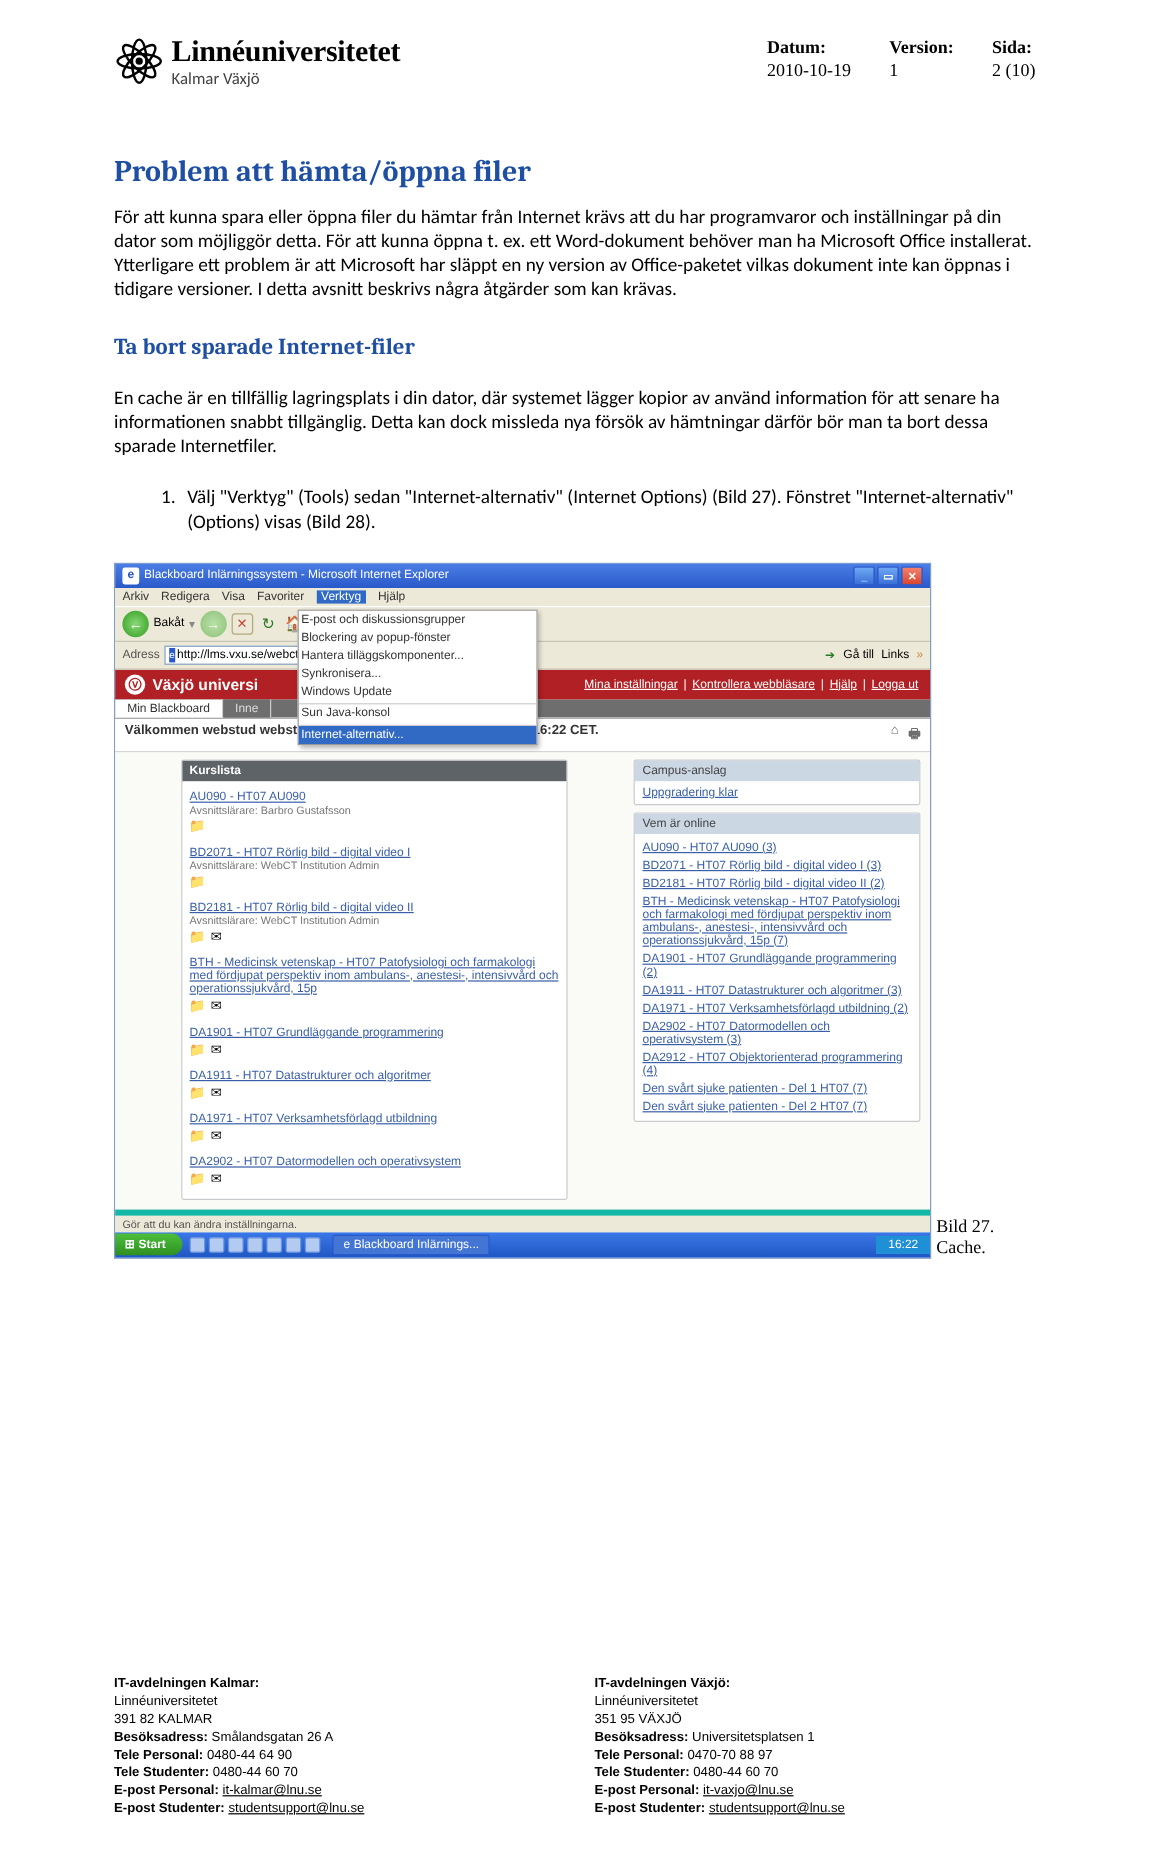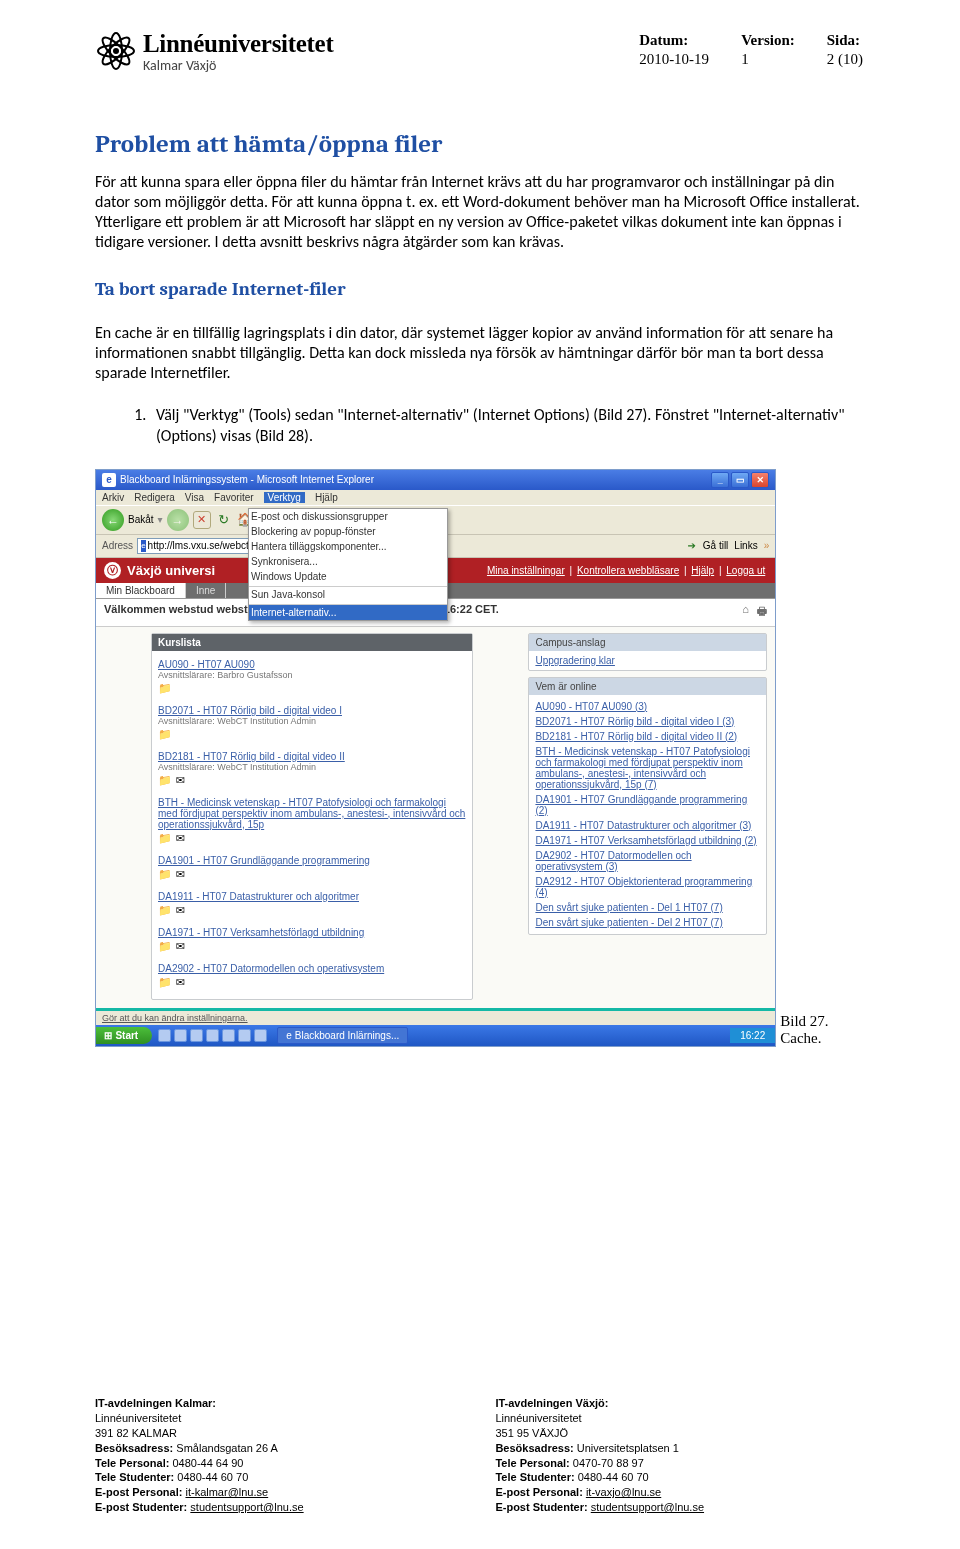--- a/index.html
+++ b/index.html
@@ -67,21 +67,21 @@
   .col.left{flex:1.35;}
   .col.right{flex:1;}
   .panel{border:1px solid #C9CCCF;border-radius:2px;background:#fff;}
   .panel-hd{background:#5E6368;color:#fff;font-size:10px;font-weight:bold;padding:3px 6px;}
   .panel-hd.lt{background:#CCD7E4;color:#444;font-weight:normal;}
   .panel-bd{padding:4px 6px;font-size:10px;}
   .panel-bd a{color:#3A5FA8;text-decoration:underline;}
   .panel-bd .sub{color:#777;font-size:9px;}
   .course{padding:4px 0 6px 0;}
   .course .c-icons{display:flex;gap:4px;font-size:11px;padding-top:2px;}
-  .statusbar{background:#ECE9D8;border-top:3px solid #14b8a6;font-size:9px;padding:2px 6px;color:#555;text-decoration:underline;}
+  .statusbar{background:#ECE9D8;border-top:5px solid #14b8a6;font-size:9px;padding:2px 6px;color:#555;}
   .taskbar{background:linear-gradient(#3B78E7,#1F57C4);display:flex;align-items:center;font-size:10px;color:#fff;padding:0;}
   .taskbar .start{background:linear-gradient(#4CBF3B,#2F8F22);padding:3px 14px 3px 8px;font-weight:bold;border-radius:0 10px 10px 0;display:flex;align-items:center;gap:3px;}
   .taskbar .quick{display:flex;gap:3px;padding:2px 6px;opacity:.95;}
   .taskbar .quick span{width:13px;height:13px;background:#bcd1f3;border:1px solid #6f9ae1;border-radius:2px;}
   .taskbar .taskbtn{background:#4375D4;border:1px solid #2A59C9;margin:2px 0 2px 4px;padding:2px 8px;border-radius:2px;display:flex;align-items:center;gap:3px;}
   .taskbar .tray{margin-left:auto;background:#1F8FD6;padding:2px 10px;font-size:10px;}
   .caption{font-family:"Times New Roman",serif;font-size:15px;display:inline-block;margin-left:4px;vertical-align:bottom;}
   .fig-row{display:flex;align-items:flex-end;}
 
   

